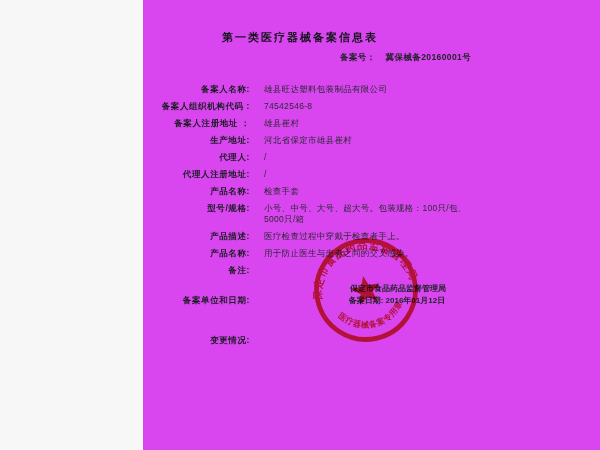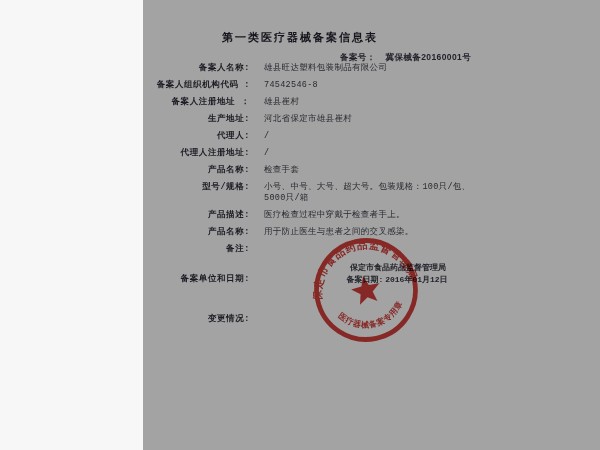--- a/index.html
+++ b/index.html
@@ -2,32 +2,32 @@
 <html><head>
 <meta charset="utf-8">
 <style>
   html,body{margin:0;padding:0;}
   body{
     width:600px;height:450px;overflow:hidden;
     background:#ffffff;
     font-family:"Liberation Sans","DejaVu Sans",sans-serif;
     color:#1f1f28;
   }
-  .page{position:relative;width:600px;height:450px;background:#a3a3a3;}
+  .page{position:relative;width:600px;height:450px;background:#d946ef;}
   .scan-band{position:absolute;left:0;top:0;width:143px;height:450px;background:#f7f7f7;}
   .doc-title{
     position:absolute;top:30px;left:0;width:600px;text-align:center;
     font-size:11px;font-weight:bold;letter-spacing:2px;color:#15151d;
   }
   .filing-no{
     position:absolute;top:52px;left:340px;font-size:8.5px;font-weight:bold;
     color:#23232c;letter-spacing:0.4px;
   }
   .filing-no .no-label{margin-right:10px;text-align:center;}
-  .form{position:absolute;top:63px;left:150px;width:345px;font-family:Liberation Mono, monospace;}
+  .form{position:absolute;top:84px;left:150px;width:345px;}
   .row{display:flex;margin-bottom:6px;}
   .row .lab{
     flex:none;width:100px;text-align:right;font-weight:bold;
     font-size:8.5px;line-height:10px;letter-spacing:0.6px;color:#1c1c25;
   }
   .row .val{
     margin-left:14px;font-size:8.5px;line-height:11px;max-width:208px;
     color:#2a2a33;letter-spacing:0.3px;
   }
   .row.gap-sm{}

